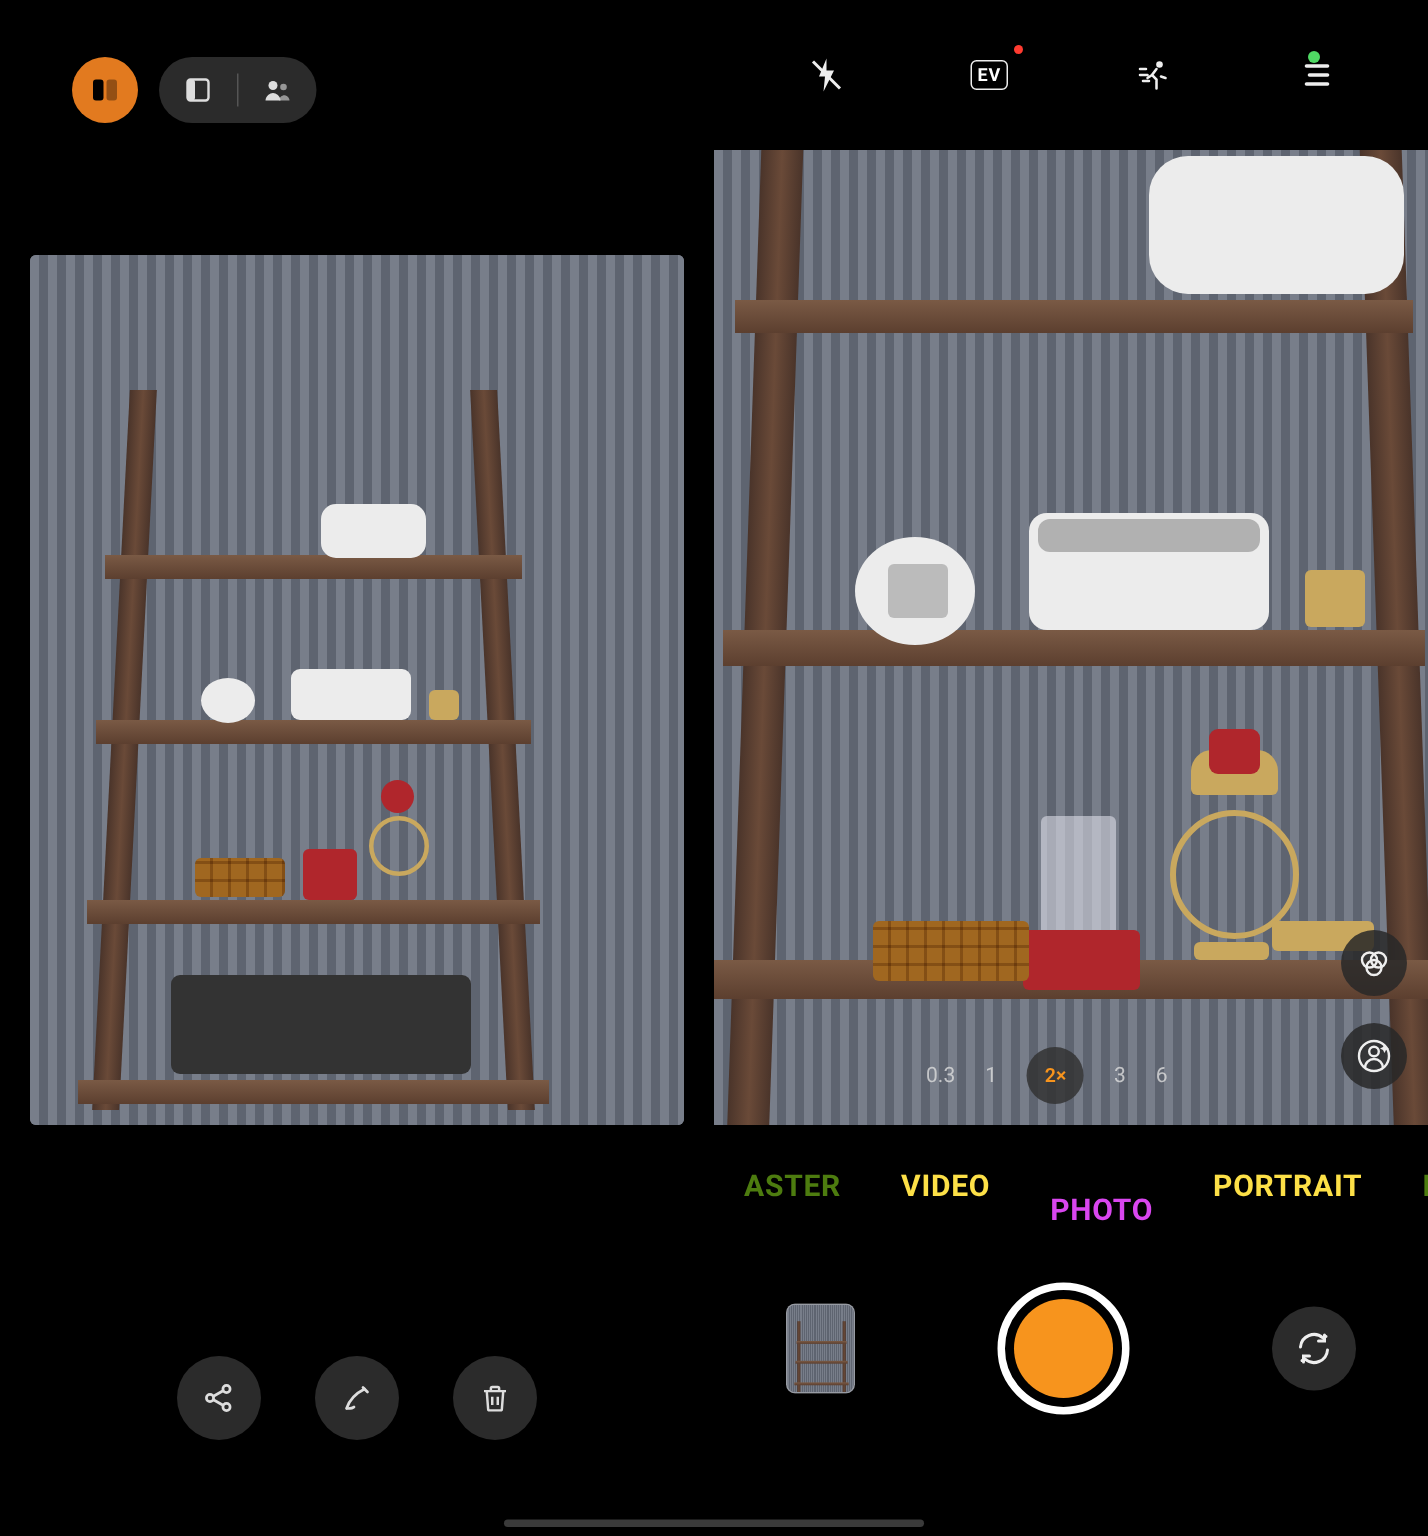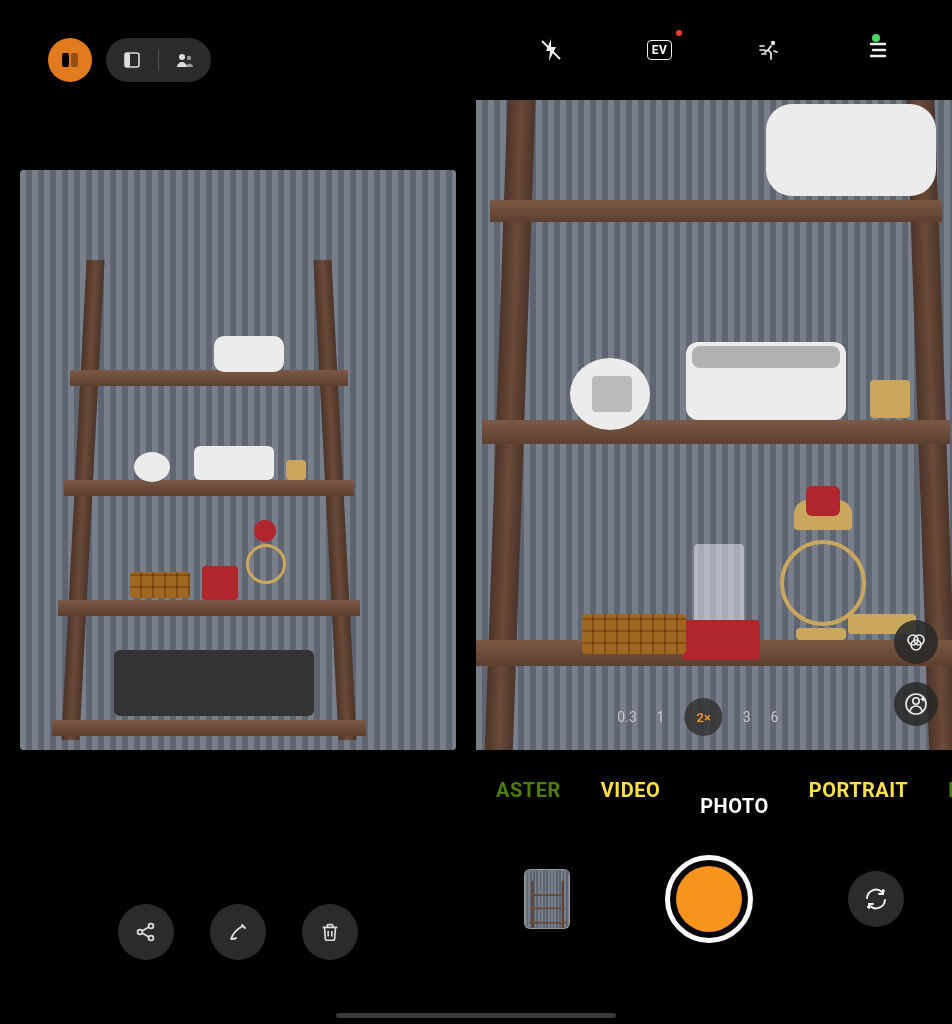--- a/index.html
+++ b/index.html
@@ -38,21 +38,21 @@
 
   .zoom-row { position: absolute; bottom: 14px; left: 50%; transform: translateX(-60%); display: flex; align-items: center; gap: 20px; font-size: 14px; color: #ddd; }
   .zoom-item { opacity: 0.8; }
   .zoom-item.active { width: 38px; height: 38px; border-radius: 50%; background: rgba(50,50,50,0.85); display: flex; align-items: center; justify-content: center; color: #f7941d; font-weight: 600; font-size: 13px; opacity: 1; }
 
   .side-pills { position: absolute; right: 14px; bottom: 24px; display: flex; flex-direction: column; gap: 18px; }
   .side-pill { width: 44px; height: 44px; border-radius: 50%; background: rgba(40,40,40,0.85); display: flex; align-items: center; justify-content: center; }
 
   .mode-strip { position: absolute; top: 760px; left: 0; right: 0; height: 60px; display: flex; align-items: center; gap: 40px; padding-left: 20px; overflow: hidden; font-weight: 700; letter-spacing: 0.5px; font-size: 20px; white-space: nowrap; }
   .mode-label { color: #fde047; }
-  .mode-label.active { color: #ffffff; margin-top: 31px; }
+  .mode-label.active { color: #d946ef; margin-top: 31px; }
   .mode-label.edge { color: #4d7c0f; }
 
   .shutter-row { position: absolute; left: 0; right: 0; bottom: 80px; height: 90px; display: flex; align-items: center; justify-content: space-around; }
   .gallery-thumb { width: 46px; height: 60px; border-radius: 6px; background: #6b707c; border: 1px solid rgba(255,255,255,0.3); position: relative; overflow: hidden; }
   .shutter { width: 88px; height: 88px; border-radius: 50%; background: #000; border: 5px solid #fff; display: flex; align-items: center; justify-content: center; }
   .shutter-inner { width: 66px; height: 66px; border-radius: 50%; background: #f7941d; }
 
   
   .home-bar { position: absolute; bottom: 6px; left: 50%; transform: translateX(-50%); width: 280px; height: 5px; border-radius: 3px; background: #3a3a3a; }
 

